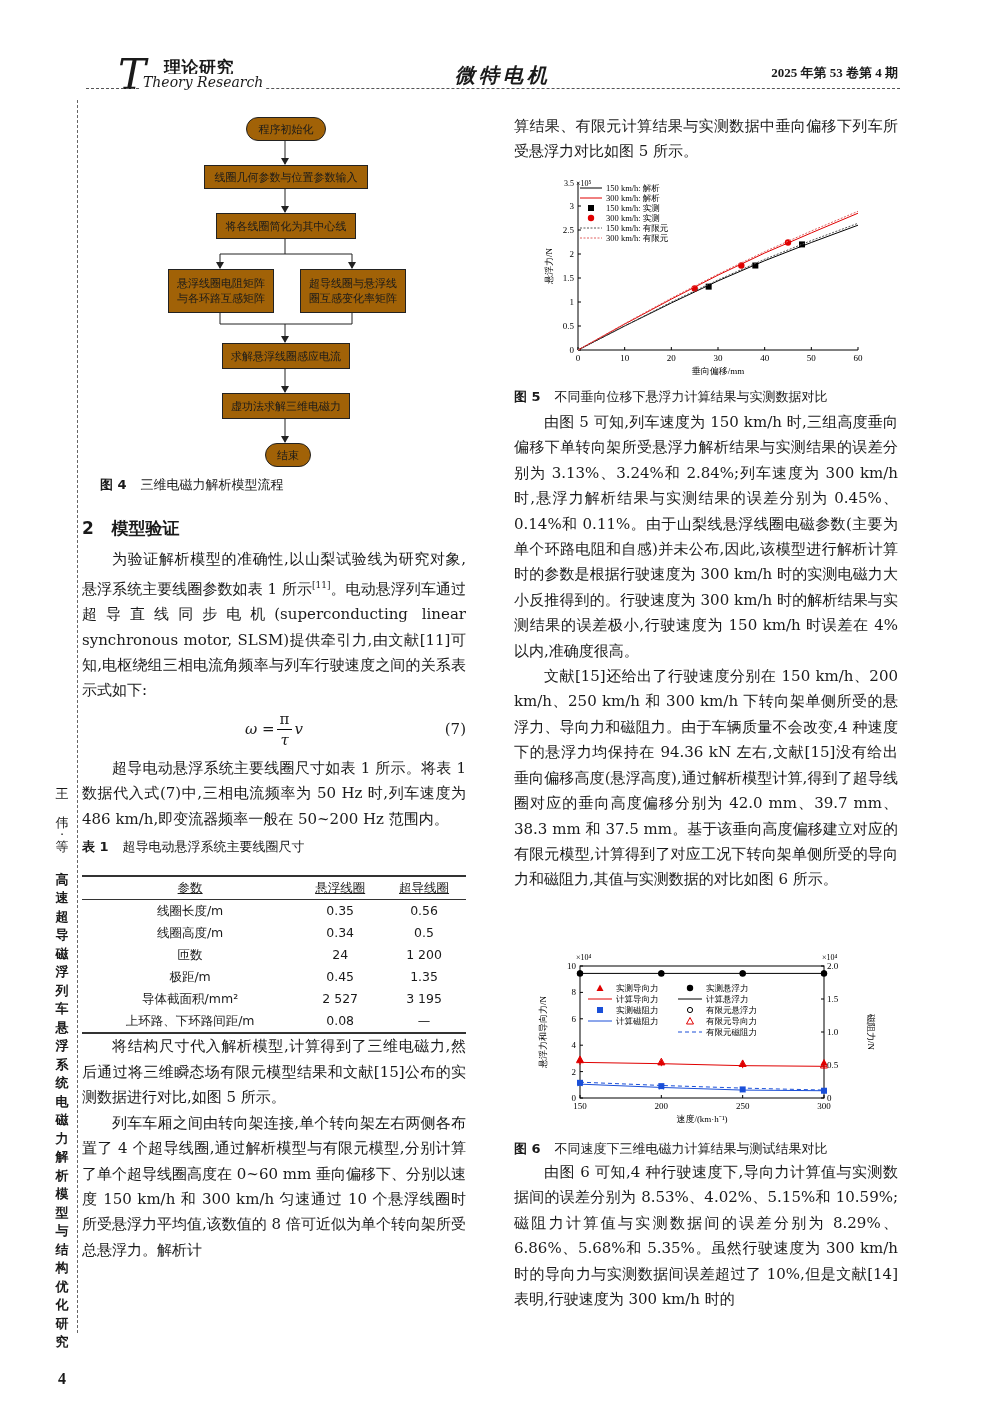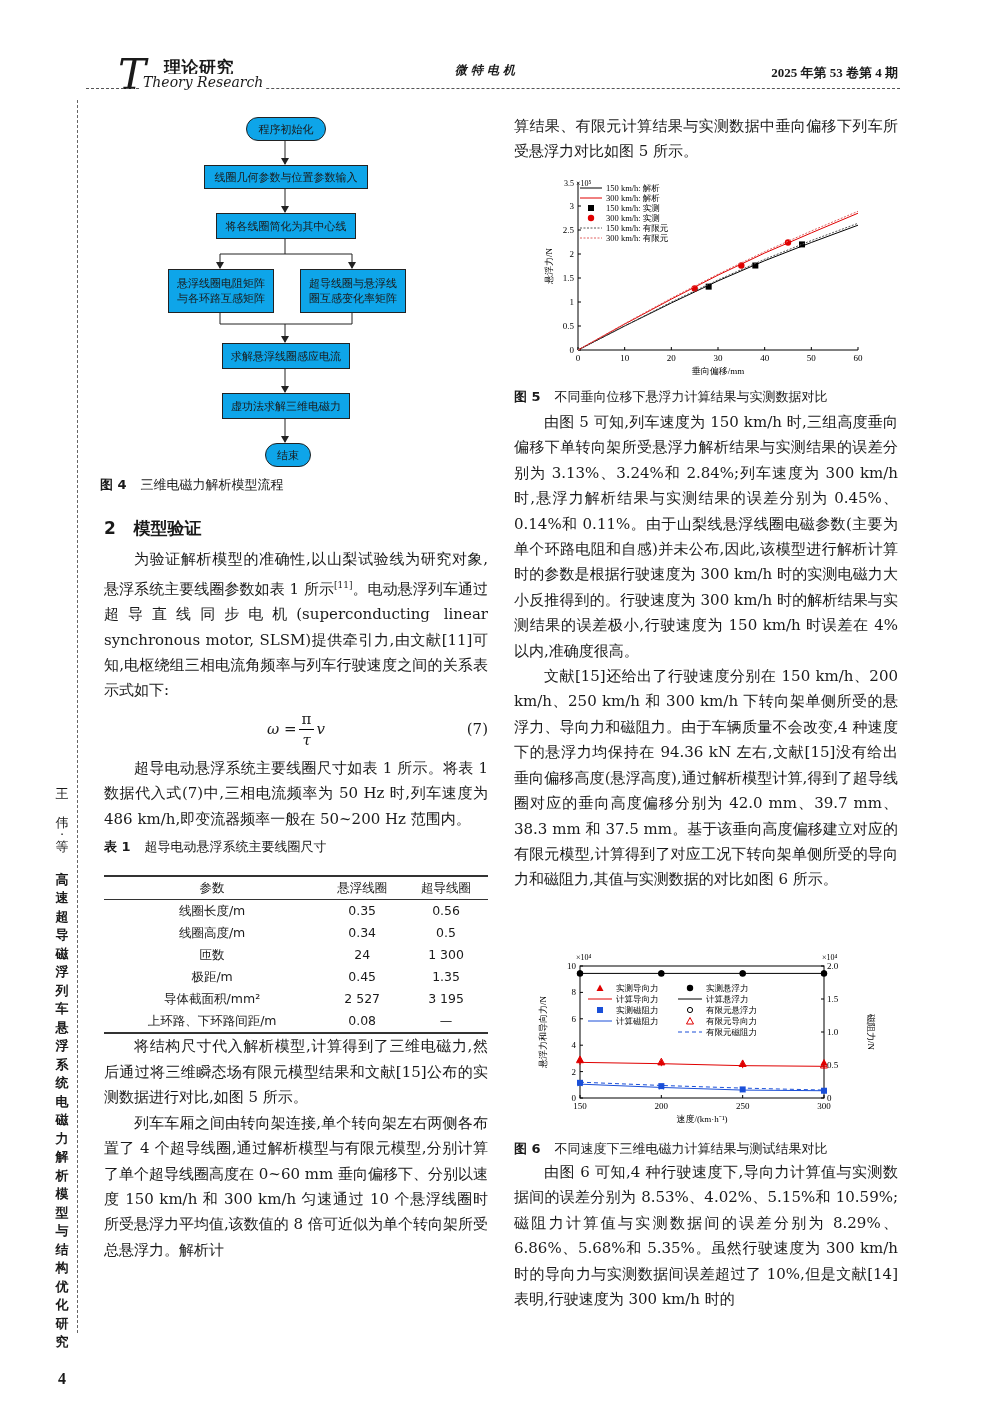--- a/index.html
+++ b/index.html
@@ -2,44 +2,44 @@
 <html><head>
 <meta charset="utf-8">
 <style>
   html,body{margin:0;padding:0;background:#fff;}
   body{width:992px;height:1403px;position:relative;overflow:hidden;font-family:"DejaVu Serif","Liberation Serif",serif;color:#1a1a1a;}
   .abs{position:absolute;}
   .hdr-line{position:absolute;left:86px;right:92px;top:88px;border-top:1px dashed #555;}
   .logo-T{position:absolute;left:118px;top:54px;font-family:"DejaVu Serif",serif;font-style:italic;font-size:42px;line-height:42px;}
   .logo-cn{position:absolute;left:164px;top:56px;font-family:"DejaVu Sans",sans-serif;font-weight:bold;font-size:17px;letter-spacing:0.5px;}
   .logo-en{position:absolute;left:140px;top:74px;font-family:"DejaVu Serif",serif;font-style:italic;font-size:14px;background:#fff;padding:0 3px;}
-  .journal{position:absolute;left:455px;top:62px;font-family:"DejaVu Serif",serif;font-style:italic;font-weight:bold;font-size:12px;letter-spacing:4px;text-align:right;}
+  .journal{position:absolute;left:455px;top:62px;font-family:"DejaVu Serif",serif;font-style:italic;font-weight:bold;font-size:20px;letter-spacing:4px;text-align:right;}
   .issue{position:absolute;right:94px;top:64px;font-size:13px;font-weight:bold;font-family:"Liberation Serif",serif;}
   .side{position:absolute;left:52px;top:785px;width:20px;font-size:13px;line-height:18.5px;text-align:center;font-family:"DejaVu Sans",sans-serif;}
   .side .pg{font-weight:bold;font-family:"Liberation Serif",serif;font-size:16px;margin-top:18px;}
   .vline{position:absolute;left:77px;top:100px;bottom:70px;border-left:1px dashed #666;}
   .col{position:absolute;font-size:15px;line-height:25.4px;text-align:justify;}
   .col p{margin:0;}
   .ind{text-indent:2em;}
   .sec{font-family:"DejaVu Sans",sans-serif;font-weight:bold;font-size:17px;margin:6px 0 6px 0;}
   .cap{font-size:13px;text-align:left;font-family:"DejaVu Sans",sans-serif;}
   .cap b{margin-right:14px;}
   .eq{display:flex;align-items:center;justify-content:center;position:relative;height:52px;font-style:italic;font-size:15px;}
   .frac{display:inline-flex;flex-direction:column;align-items:center;margin:0 2px;}
   .frac .n{border-bottom:1px solid #000;padding:0 3px;line-height:20px;font-style:normal;}
   .frac .d{line-height:20px;}
   .eqno{position:absolute;right:0;font-style:normal;}
   table{border-collapse:collapse;width:100%;font-size:12.5px;line-height:22px;font-family:"DejaVu Sans",sans-serif;}
-  thead tr{border-top:2px solid #333;border-bottom:1px solid #333;}
+  thead tr{border-top:2px solid #333;border-bottom:1px solid #333;text-decoration:underline;}
   tbody tr:last-child{border-bottom:2px solid #333;}
   td,th{text-align:center;font-weight:normal;padding:0;}
   sup{font-size:9px;margin-top:36px;}
   
   .fc{position:absolute;left:160px;top:112px;width:250px;height:360px;}
-  .fbox{position:absolute;border:1px solid #222;background:#0ea5e9;font-family:"DejaVu Sans",sans-serif;font-size:11px;display:flex;align-items:center;justify-content:center;text-align:center;line-height:15px;}
+  .fbox{position:absolute;border:1px solid #222;background:#a16207;font-family:"DejaVu Sans",sans-serif;font-size:11px;display:flex;align-items:center;justify-content:center;text-align:center;line-height:15px;}
   .fterm{border-radius:14px;}
   svg text{font-family:"Liberation Serif",serif;}
 </style>
 </head>
 <body>
 
 <div>
   <div class="logo-T">T</div>
   <div class="logo-cn">理论研究</div>
   <div class="hdr-line"></div>
@@ -126,21 +126,21 @@
     <span>圈互感变化率矩阵</span>
   </div>
   <div class="fbox" style="left:62px;top:231px;width:126px;height:24px">求解悬浮线圈感应电流</div>
   <div class="fbox" style="left:62px;top:281px;width:126px;height:24px">虚功法求解三维电磁力</div>
   <div class="fbox fterm" style="left:105px;top:331px;width:44px;height:22px">结束</div>
 </div>
 <div class="abs cap" style="left:100px;top:476px;width:370px">
   <b>图 4</b><span>三维电磁力解析模型流程</span>
 </div>
 
-<div class="col" style="left:104px;top:510px;width:384px">
+<div class="col" style="left:82px;top:510px;width:384px">
   <div class="sec">
     <span>2</span>&nbsp;&nbsp;&nbsp;<span>模型验证</span>
   </div>
   <p class="ind"><span>为验证解析模型的准确性,以山梨试验线为研究对象,悬浮系统主要线圈参数如表 1 所示</span><sup>[11]</sup><span>。电动悬浮列车通过超导直线同步电机(superconducting linear synchronous motor, SLSM)提供牵引力,由文献[11]可知,电枢绕组三相电流角频率与列车行驶速度之间的关系表示式如下:</span></p>
   <div class="eq">
     <span>ω =</span>
     <span class="frac">
         <span class="n">π</span>
         <span class="d">τ</span>
       </span>
@@ -166,21 +166,21 @@
           <td>0.56</td>
         </tr>
         <tr>
           <td>线圈高度/m</td>
           <td>0.34</td>
           <td>0.5</td>
         </tr>
         <tr>
           <td>匝数</td>
           <td>24</td>
-          <td>1 300</td>
+          <td>1 200</td>
         </tr>
         <tr>
           <td>极距/m</td>
           <td>0.45</td>
           <td>1.35</td>
         </tr>
         <tr>
           <td>导体截面积/mm²</td>
           <td>2 527</td>
           <td>3 195</td>

